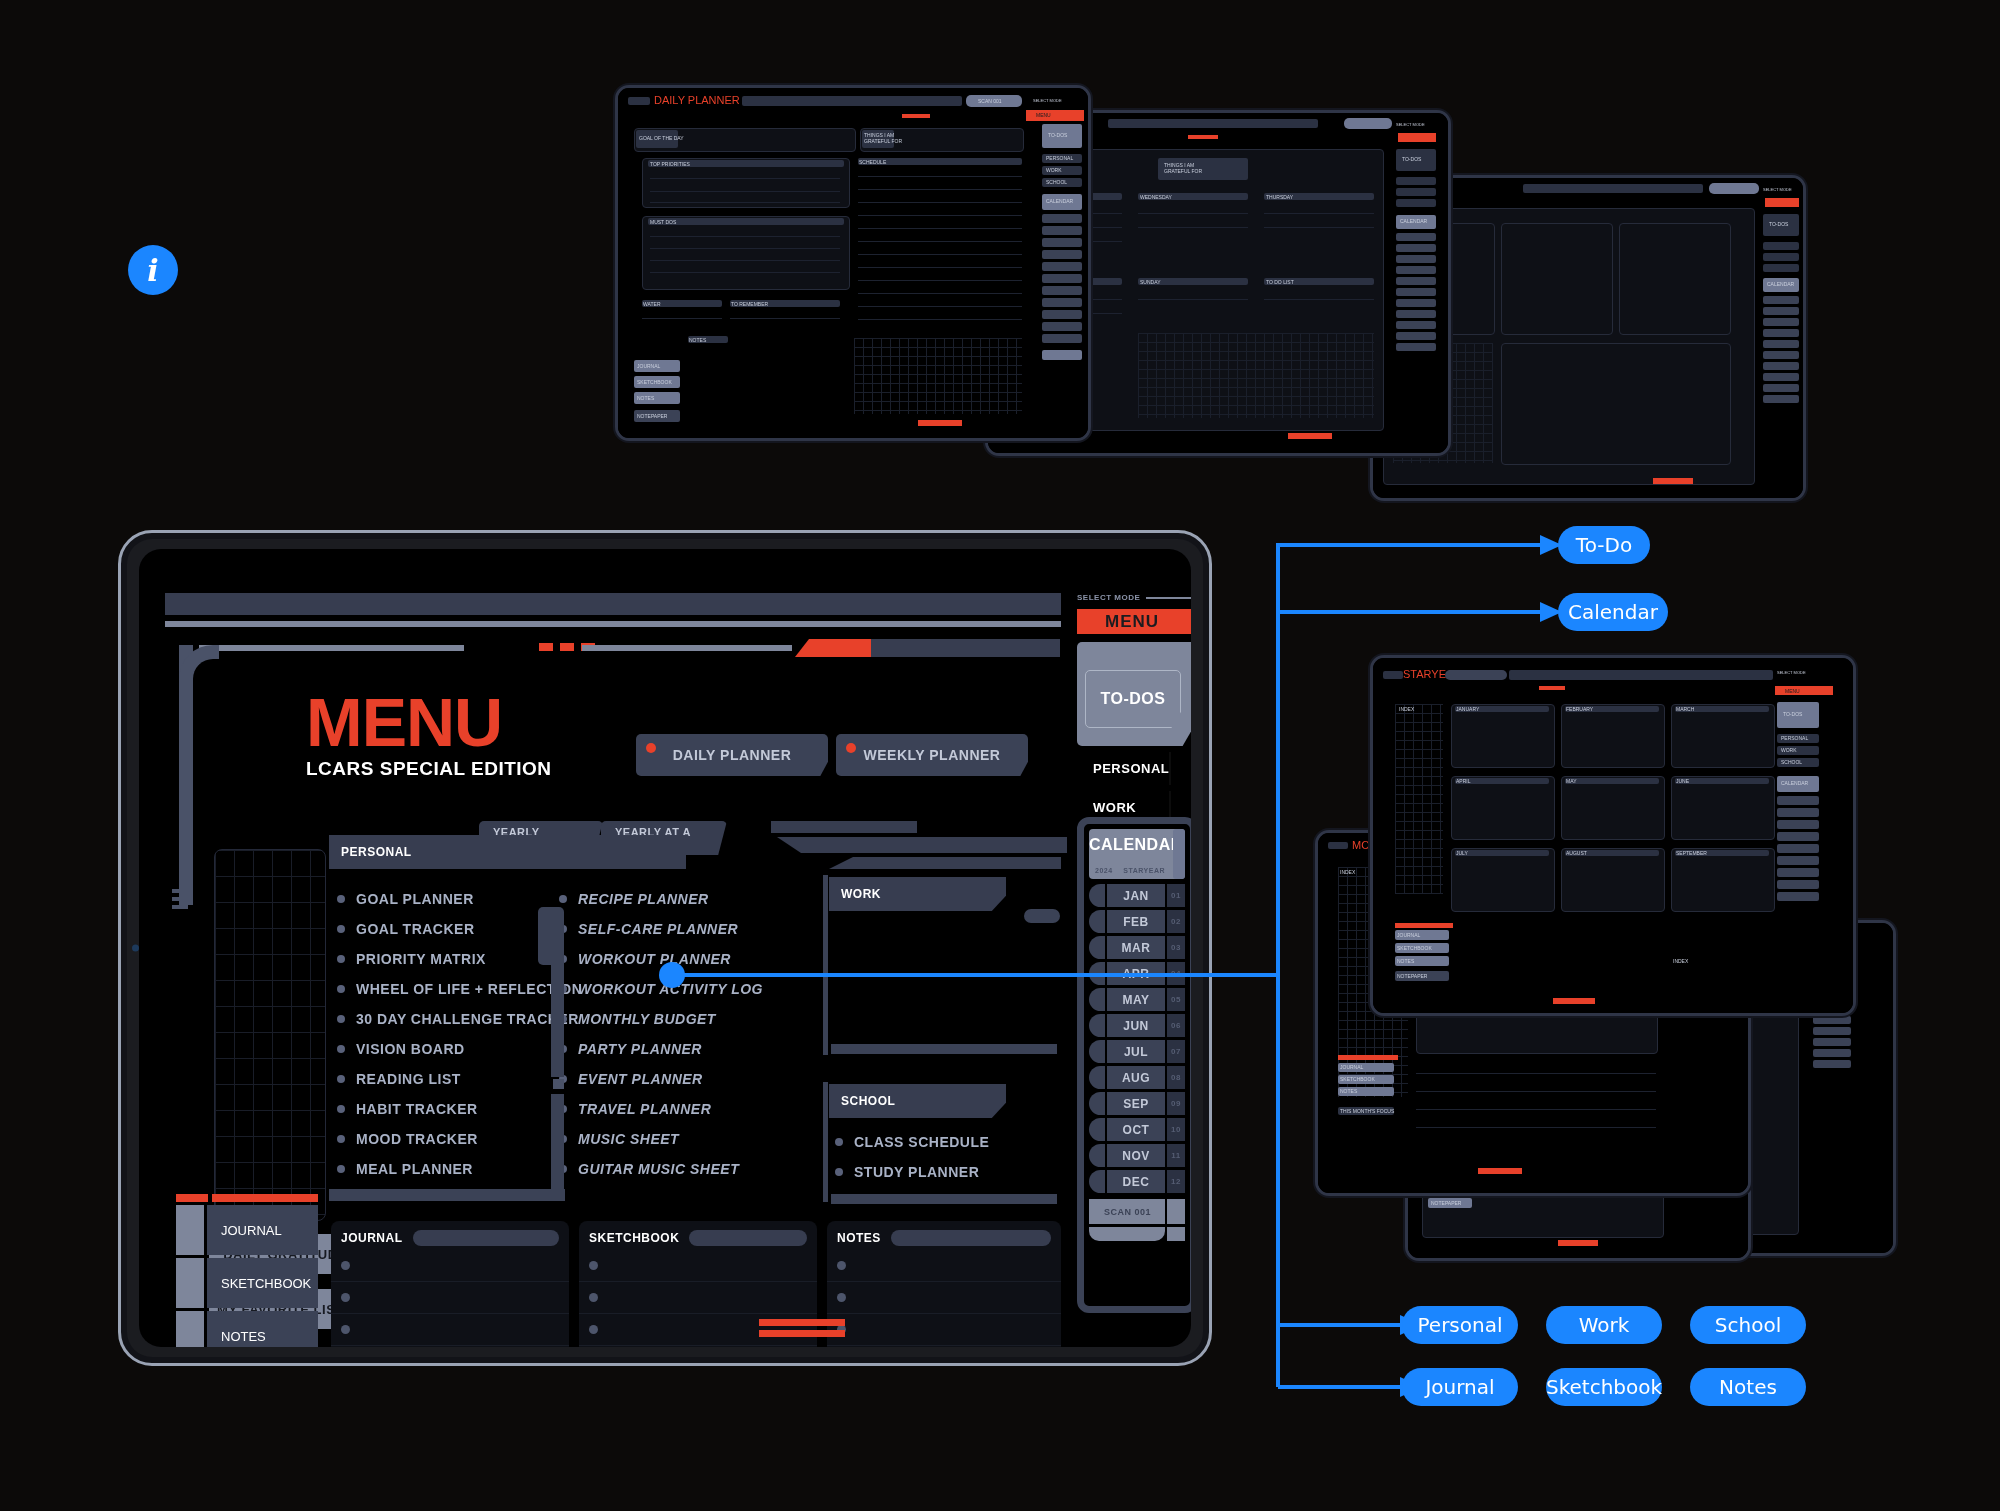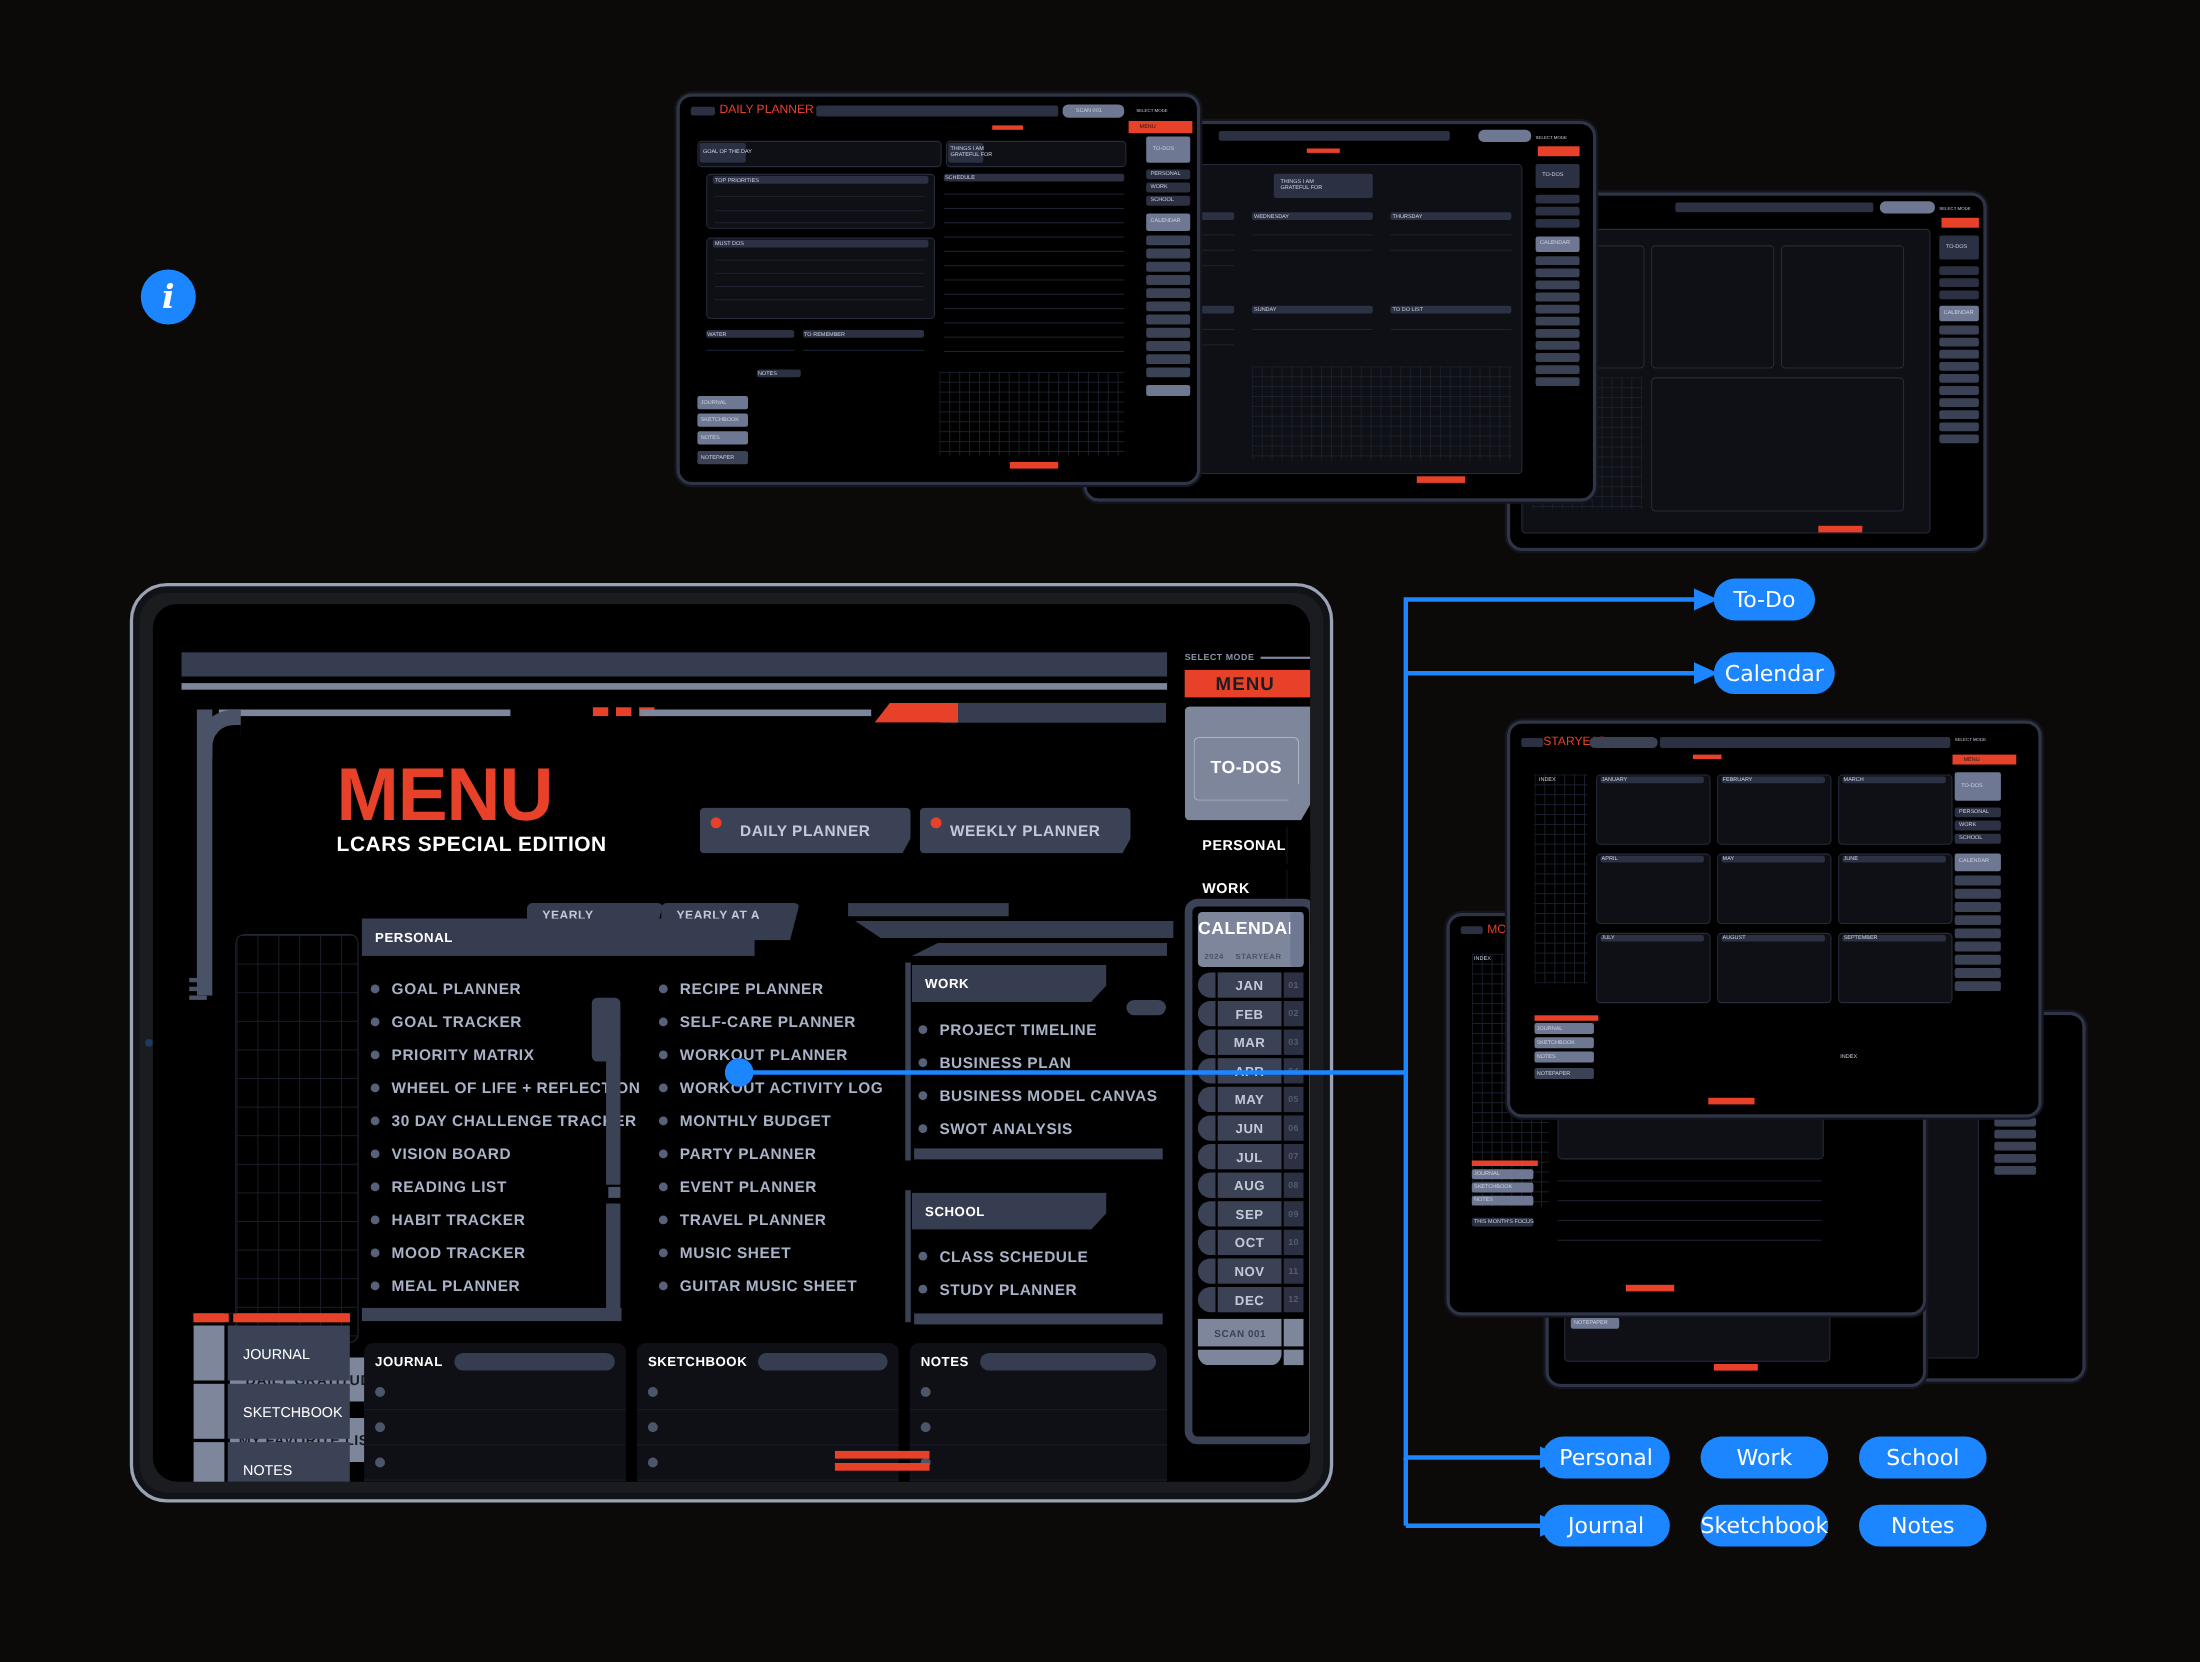--- a/index.html
+++ b/index.html
@@ -580,21 +580,21 @@
           </div>
         <div class="row">
             <span class="bul"></span>
             <span class="lbl">MOOD TRACKER</span>
           </div>
         <div class="row">
             <span class="bul"></span>
             <span class="lbl">MEAL PLANNER</span>
           </div>
       </div>
-      <div class="list lcars" style="left:460px;top:335px;">
+      <div class="list lcars" style="left:420px;top:335px;font-style:italic;">
         <div class="row">
             <span class="bul"></span>
             <span class="lbl">RECIPE PLANNER</span>
           </div>
         <div class="row">
             <span class="bul"></span>
             <span class="lbl">SELF-CARE PLANNER</span>
           </div>
         <div class="row">
             <span class="bul"></span>
@@ -634,38 +634,20 @@
       <div style="position:absolute;left:412px;top:408px;width:13px;height:120px;background:#3b4256;"></div>
       <div style="position:absolute;left:414px;top:530px;width:11px;height:10px;background:#4a5268;"></div>
       <div style="position:absolute;left:412px;top:545px;width:13px;height:105px;background:#3b4256;border-radius:0 0 5px 5px;"></div>
       <div style="position:absolute;left:190px;top:640px;width:236px;height:12px;background:#3b4256;"></div>
 
       <div class="secthead lcars" style="left:690px;top:328px;width:165px;clip-path:polygon(0 0,100% 0,100% 55%,92% 100%,0 100%);">
         <span>WORK</span>
       </div>
       <div style="position:absolute;left:684px;top:326px;width:5px;height:180px;background:#3b4256;"></div>
       <div style="position:absolute;left:885px;top:360px;width:36px;height:14px;background:#3b4256;border-radius:7px;"></div>
-      <div class="list lcars" style="left:696px;top:372px;">
-        <div class="row">
-            <span class="bul"></span>
-            <span class="lbl">PROJECT TIMELINE</span>
-          </div>
-        <div class="row">
-            <span class="bul"></span>
-            <span class="lbl">BUSINESS PLAN</span>
-          </div>
-        <div class="row">
-            <span class="bul"></span>
-            <span class="lbl">BUSINESS MODEL CANVAS</span>
-          </div>
-        <div class="row">
-            <span class="bul"></span>
-            <span class="lbl">SWOT ANALYSIS</span>
-          </div>
-      </div>
       <div style="position:absolute;left:692px;top:495px;width:226px;height:10px;background:#3b4256;"></div>
 
       <div class="secthead lcars" style="left:690px;top:535px;width:165px;clip-path:polygon(0 0,100% 0,100% 55%,92% 100%,0 100%);">
         <span>SCHOOL</span>
       </div>
       <div style="position:absolute;left:684px;top:533px;width:5px;height:120px;background:#3b4256;"></div>
       <div class="list lcars" style="left:696px;top:578px;">
         <div class="row">
             <span class="bul"></span>
             <span class="lbl">CLASS SCHEDULE</span>

